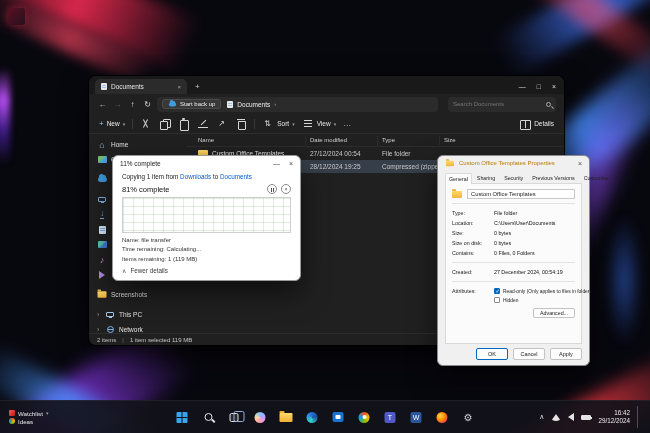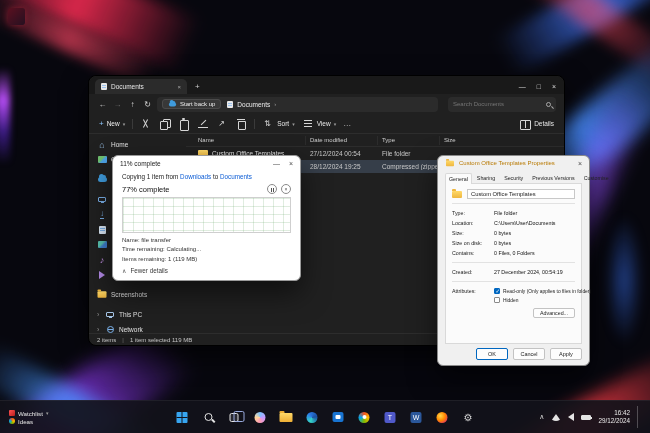--- a/index.html
+++ b/index.html
@@ -399,21 +399,21 @@
     <span class="cd-ctrl">
       <span>—</span>
       <span>×</span>
     </span>
   </div>
   <div class="cd-body">
     <div class="cd-line">
       <span>Copying 1 item from </span><span class="cd-link">Downloads</span><span> to </span><span class="cd-link">Documents</span>
     </div>
     <div class="cd-prog-row">
-      <span class="cd-prog">77% complete</span>
+      <span class="cd-prog">81% complete</span>
       <span class="cd-btns">
         <span class="roundbtn ic-pause"></span>
         <span class="roundbtn">×</span>
       </span>
     </div>
     <div class="cd-graph"></div>
     <div class="cd-detail">
       <div>Name: file transfer</div>
       <div>Time remaining: Calculating...</div>
       <div>Items remaining: 1 (119 MB)</div>

